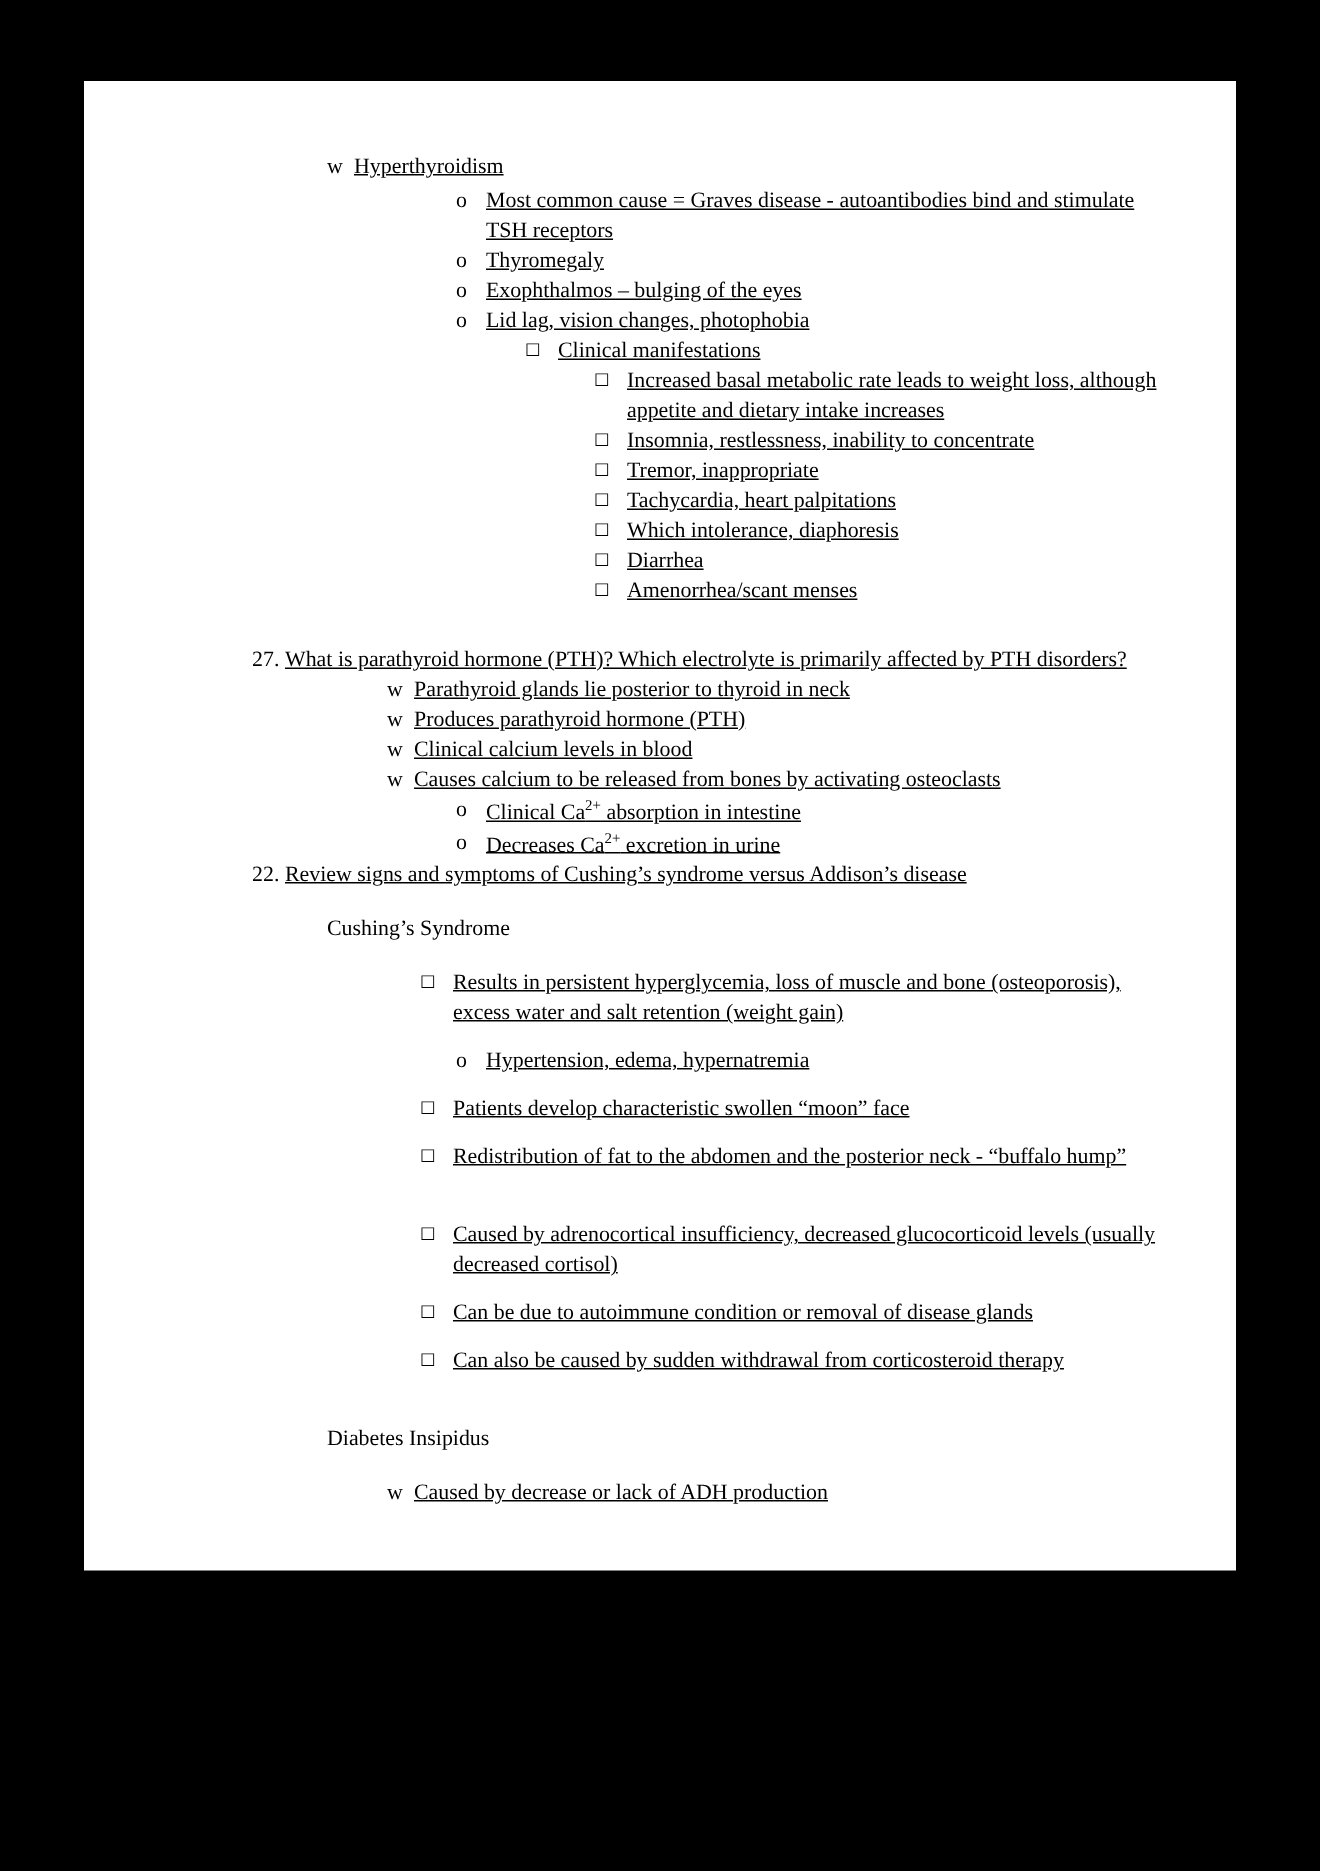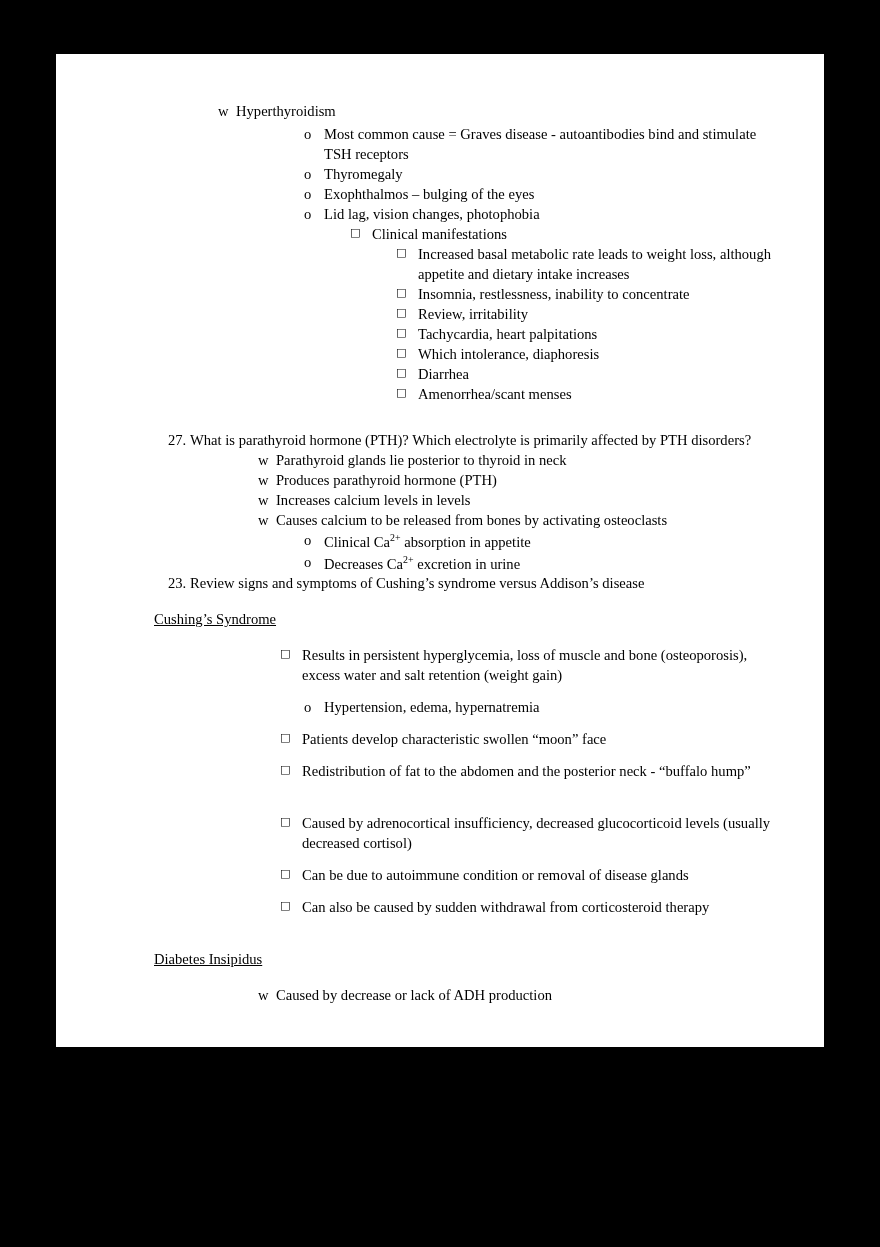--- a/index.html
+++ b/index.html
@@ -31,35 +31,36 @@
     display: flex;
     align-items: flex-start;
   }
   .bullet {
     flex: 0 0 auto;
     text-align: left;
     white-space: pre;
   }
   .txt {
     flex: 1 1 auto;
+    text-decoration: underline;
   }
   
   .lvl-w1 { margin-left: 118px; }      
   .lvl-o1 { margin-left: 204px; }      
   .lvl-sq1 { margin-left: 250px; }     
   .lvl-sq2 { margin-left: 296px; }     
 
   .num { margin-left: 68px; }
   .num .bullet { width: 22px; }
   .numtxt { }
 
   .lvl-w2 { margin-left: 158px; }      
   .lvl-o2 { margin-left: 204px; }      
 
-  .heading-ind { margin-left: 54px; text-decoration: underline; }
+  .heading-ind { margin-left: 118px; }
   .lvl-sqA { margin-left: 180px; }     
   .lvl-oA { margin-left: 204px; }      
   .lvl-wB { margin-left: 158px; }      
 
   .bullet-w { width: 18px; }
   .bullet-o { width: 20px; }
   .bullet-sq { width: 22px; }
   .gap-12 { height: 12px; }
   .gap-16 { height: 16px; }
   .gap-26 { height: 26px; }
@@ -102,21 +103,21 @@
     <div class="row lvl-sq2">
       <span class="bullet bullet-sq box">□</span>
       <span class="txt">Increased basal metabolic rate leads to weight loss, although appetite and dietary intake increases</span>
     </div>
     <div class="row lvl-sq2">
       <span class="bullet bullet-sq box">□</span>
       <span class="txt">Insomnia, restlessness, inability to concentrate</span>
     </div>
     <div class="row lvl-sq2">
       <span class="bullet bullet-sq box">□</span>
-      <span class="txt">Review, irritability</span>
+      <span class="txt">Tremor, inappropriate</span>
     </div>
     <div class="row lvl-sq2">
       <span class="bullet bullet-sq box">□</span>
       <span class="txt">Tachycardia, heart palpitations</span>
     </div>
     <div class="row lvl-sq2">
       <span class="bullet bullet-sq box">□</span>
       <span class="txt">Which intolerance, diaphoresis</span>
     </div>
     <div class="row lvl-sq2">
@@ -138,38 +139,38 @@
     <div class="row lvl-w2">
       <span class="bullet bullet-w">w</span>
       <span class="txt">Parathyroid glands lie posterior to thyroid in neck</span>
     </div>
     <div class="row lvl-w2">
       <span class="bullet bullet-w">w</span>
       <span class="txt">Produces parathyroid hormone (PTH)</span>
     </div>
     <div class="row lvl-w2">
       <span class="bullet bullet-w">w</span>
-      <span class="txt">Increases calcium levels in levels</span>
+      <span class="txt">Clinical calcium levels in blood</span>
     </div>
     <div class="row lvl-w2">
       <span class="bullet bullet-w">w</span>
       <span class="txt">Causes calcium to be released from bones by activating osteoclasts</span>
     </div>
 
     <div class="row lvl-o2">
       <span class="bullet bullet-o">o</span>
-      <span class="txt"><span>Clinical Ca</span><sup>2+</sup><span> absorption in appetite</span></span>
+      <span class="txt"><span>Clinical Ca</span><sup>2+</sup><span> absorption in intestine</span></span>
     </div>
     <div class="row lvl-o2">
       <span class="bullet bullet-o">o</span>
       <span class="txt"><span>Decreases Ca</span><sup>2+</sup><span> excretion in urine</span></span>
     </div>
 
     <div class="row num">
-      <span class="bullet">23.</span>
+      <span class="bullet">22.</span>
       <span class="txt numtxt">Review signs and symptoms of Cushing’s syndrome versus Addison’s disease</span>
     </div>
 
     <div class="gap-16"></div>
 
     <div class="heading-ind">Cushing’s Syndrome</div>
 
     <div class="gap-16"></div>
 
     <div class="row lvl-sqA">

